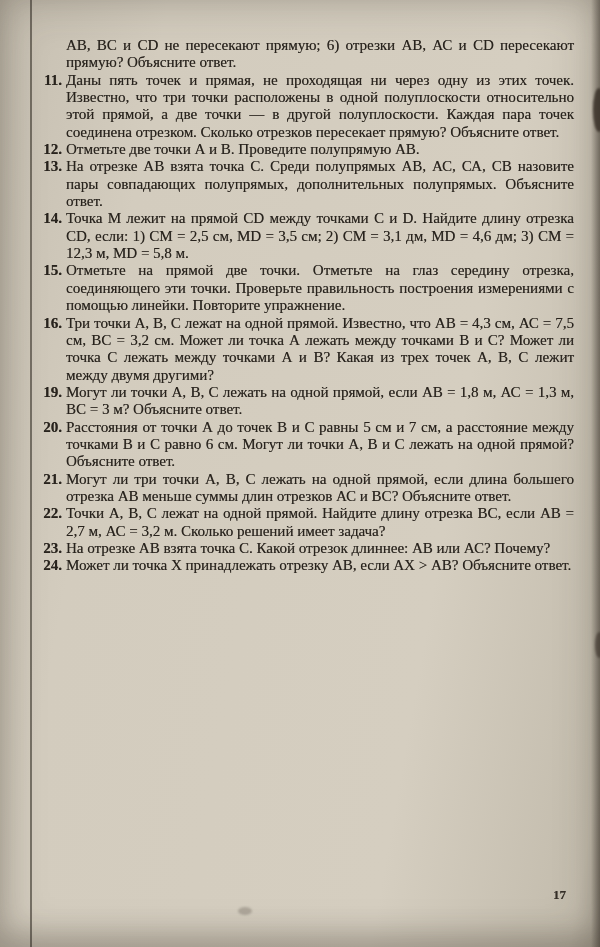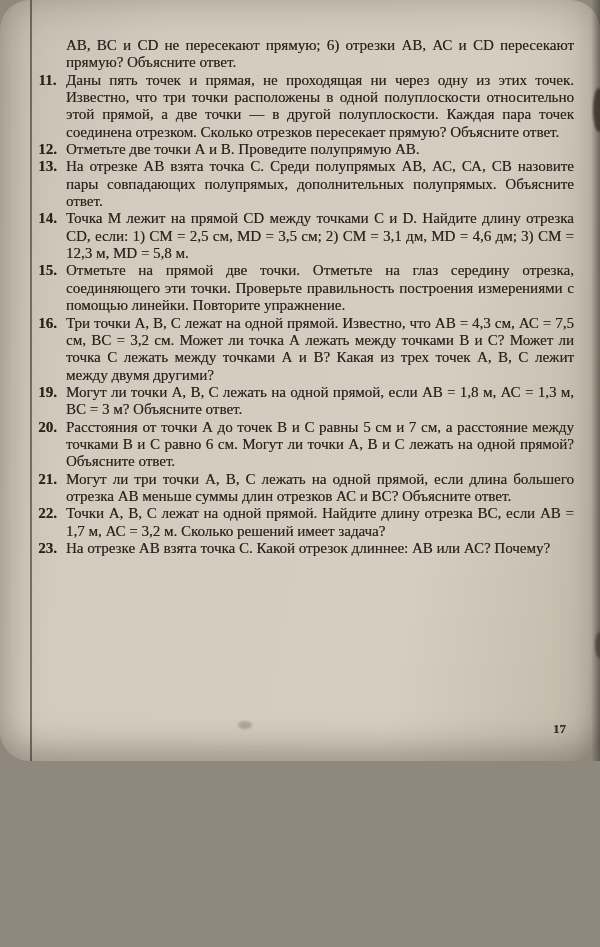--- a/index.html
+++ b/index.html
@@ -2,24 +2,23 @@
 <html lang="ru"><head>
 <meta charset="utf-8">
 <style>
   html,body{margin:0;padding:0;}
   body{
     width:600px;height:947px;overflow:hidden;
     background:#8f887c;
     font-family:"Liberation Serif","DejaVu Serif",serif;
   }
   .page{
-    position:relative;width:600px;height:761px;
+    position:relative;width:600px;height:947px;
     background:linear-gradient(100deg,#c6bfb1 0%,#d3ccbe 22%,#d5cec0 70%,#c3bcad 96%,#b3ac9e 100%);
     box-shadow:inset 0 0 46px rgba(55,46,36,.28), inset 0 -14px 24px rgba(55,46,36,.18);
-    border-radius:30px;
   }
   .gutter-line{
     position:absolute;left:30px;top:0;bottom:0;width:2px;
     background:rgba(42,36,30,.55);
   }
   .edge-right{
     position:absolute;right:0;top:0;bottom:0;width:9px;
     background:linear-gradient(to left,rgba(40,33,26,.45),rgba(40,33,26,0));
   }
   .blob{
@@ -31,24 +30,24 @@
   .content{
     position:absolute;left:66px;top:37px;width:508px;
     color:#28231d;
     font-size:15px;line-height:17.35px;
     text-align:justify;
     text-shadow:0.25px 0 0 rgba(40,35,29,.55);
   }
   .problem{position:relative;}
   .pnum{
     position:absolute;left:-33px;top:0;width:29px;
-    font-weight:bold;text-align:center;white-space:nowrap;
+    font-weight:bold;text-align:right;white-space:nowrap;
   }
   .page-num{
-    position:absolute;right:34px;bottom:24px;
+    position:absolute;right:34px;bottom:44px;
     font-size:13px;font-weight:bold;color:#342e27;
     text-shadow:0.25px 0 0 rgba(40,35,29,.5);
   }
   .smudge{
     position:absolute;left:238px;bottom:32px;width:14px;height:8px;
     background:rgba(60,52,43,.25);border-radius:50%;filter:blur(1px);
   }
 </style>
 </head>
 <body>
@@ -98,24 +97,27 @@
 
     <div class="problem">
       <span class="pnum">20.</span><span class="ptext">Расстояния от точки А до точек В и С равны 5 см и 7 см, а расстояние между точками В и С равно 6 см. Могут ли точки А, В и С лежать на одной прямой? Объясните ответ.</span>
     </div>
 
     <div class="problem">
       <span class="pnum">21.</span><span class="ptext">Могут ли три точки А, В, С лежать на одной прямой, если длина большего отрезка АВ меньше суммы длин отрезков АС и ВС? Объясните ответ.</span>
     </div>
 
     <div class="problem">
-      <span class="pnum">22.</span><span class="ptext">Точки А, В, С лежат на одной прямой. Найдите длину отрезка ВС, если АВ = 1,7 м, АС = 3,2 м. Сколько решений имеет задача?</span>
+      <span class="pnum">22.</span><span class="ptext">Точки А, В, С лежат на одной прямой. Найдите длину отрезка ВС, если АВ = 2,7 м, АС = 3,2 м. Сколько решений имеет задача?</span>
     </div>
 
     <div class="problem">
       <span class="pnum">23.</span><span class="ptext">На отрезке АВ взята точка С. Какой отрезок длиннее: АВ или АС? Почему?</span>
     </div>
 
+    <div class="problem">
+      <span class="pnum">24.</span><span class="ptext">Может ли точка X принадлежать отрезку АВ, если АХ &gt; АВ? Объясните ответ.</span>
+    </div>
 
   </div>
 
   <div class="page-num">17</div>
 </div>
 
 </body></html>

